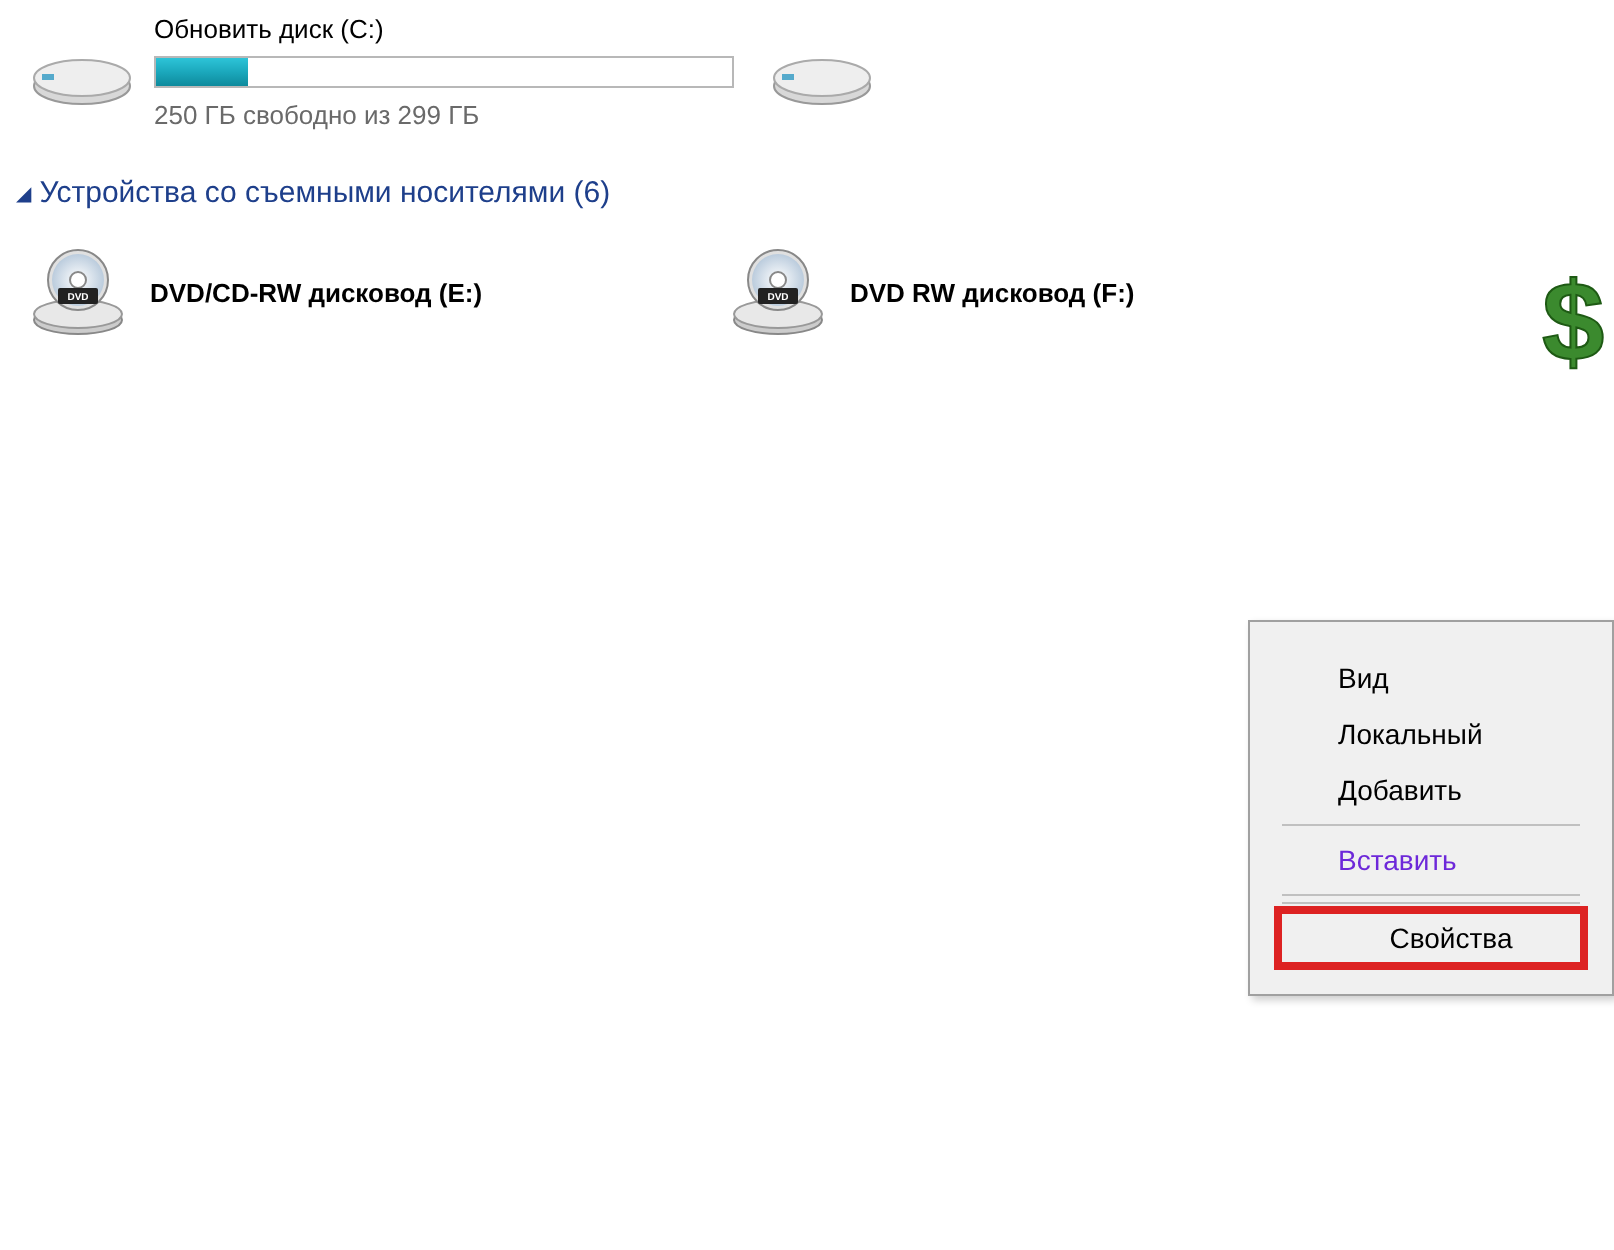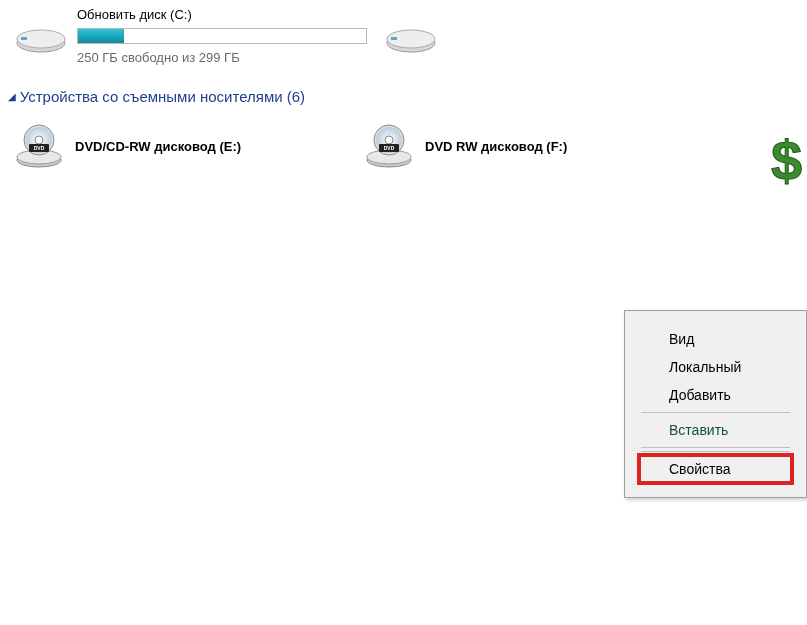--- a/index.html
+++ b/index.html
@@ -103,30 +103,31 @@
     }
     .menu-item {
       padding: 6px 10px 6px 30px;
       font-size: 14px;
       color: #000;
       cursor: default;
       white-space: nowrap;
       overflow: hidden;
     }
     .menu-item.disabled {
-      color: #14532d;
+      color: #6d28d9;
     }
     .menu-sep {
       height: 1px;
       background: #c0c0c0;
       margin: 3px 2px;
     }
     .menu-item.highlighted {
       outline: 4px solid #d22;
       outline-offset: -2px;
+      text-align: center;
     }
   </style>
 </head>
 <body>
 
 <div class="drives-row">
 
   <div class="drive-item">
     <svg class="drive-icon" viewBox="0 0 52 52">
       <ellipse cx="26" cy="38" rx="24" ry="9" fill="#d8d8d8" stroke="#999"></ellipse>

